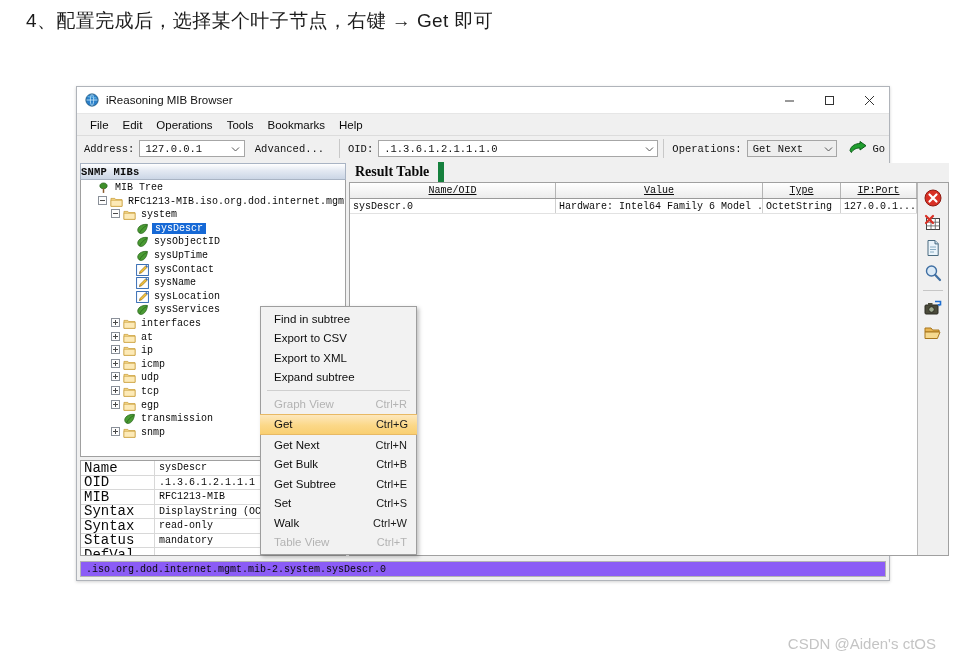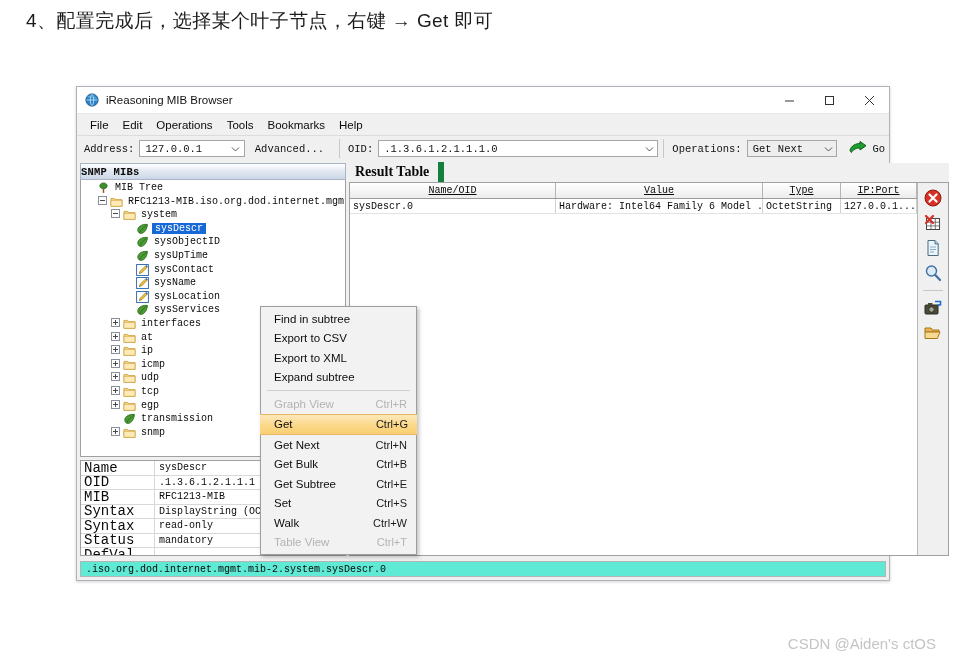--- a/index.html
+++ b/index.html
@@ -178,21 +178,21 @@
   .c-ipport{flex:1;}
   .side-tools{
     width:30px;flex:none;background:#f0f0f0;border-left:1px solid #b8b8b8;
     display:flex;flex-direction:column;align-items:center;padding-top:5px;gap:5px;
   }
   .side-tools .st-icon{width:20px;height:20px;display:block;}
   .st-div{width:20px;height:1px;background:#c6c6c6;margin:2px 0;}
   
   .statusbar{
     position:absolute;left:3px;right:3px;bottom:3px;height:16px;
-    background:#5eead4;border:1px solid #b4b4b4;box-sizing:border-box;
+    background:#8b5cf6;border:1px solid #b4b4b4;box-sizing:border-box;
     display:flex;align-items:center;padding-left:5px;
   }
   .statusbar .sb-text{
     font-size:10px;font-family:"Liberation Mono", monospace;color:#0a0a0a;white-space:nowrap;
   }
   
   .ctx-menu{
     position:absolute;left:183px;top:219px;width:157px;
     background:#f2f2f2;border:1px solid #9e9e9e;
     box-shadow:2px 2px 4px rgba(0,0,0,.25);

